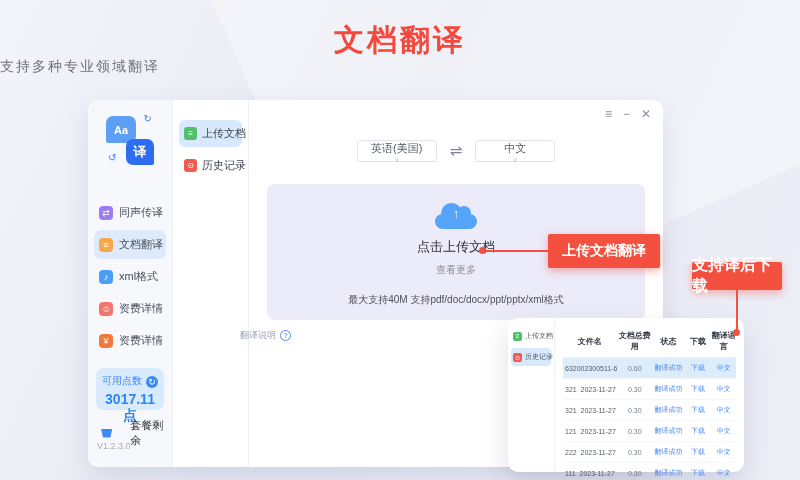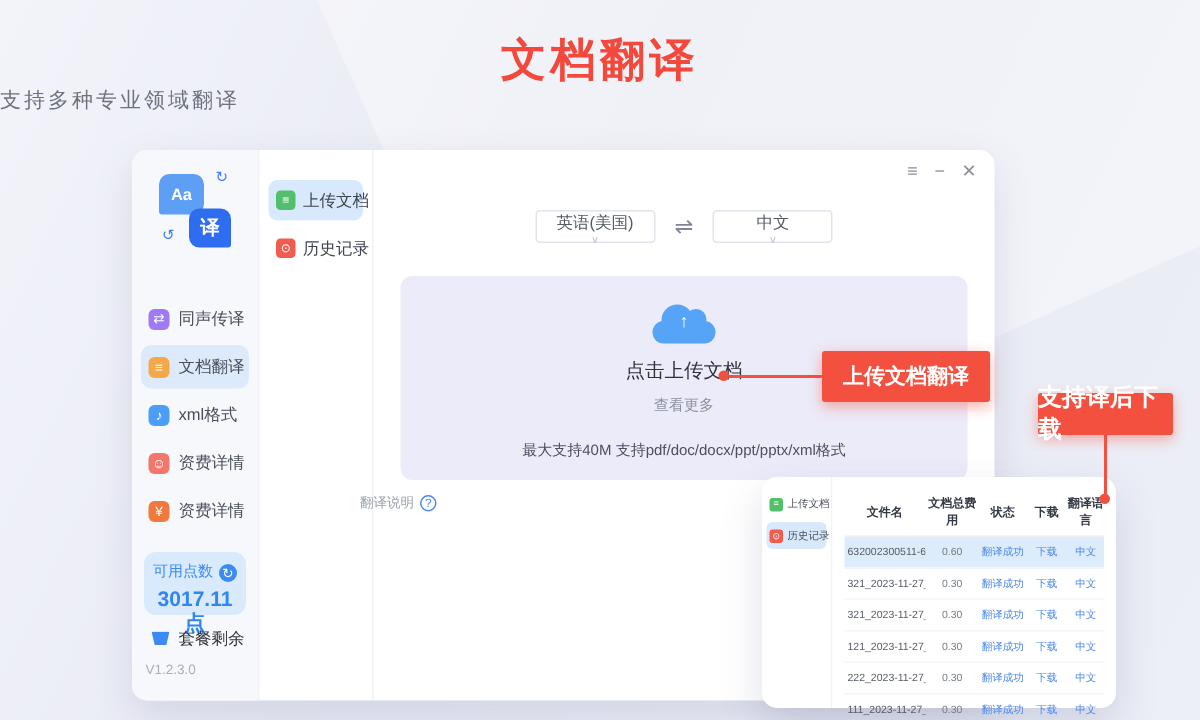--- a/index.html
+++ b/index.html
@@ -39,21 +39,21 @@
           display:flex; align-items:center; justify-content:center; flex:none; }
 
   .points-card { position:absolute; left:8px; right:8px; top:268px; height:42px;
           background:#d9eafc; border-radius:8px; padding:6px 6px; }
   .points-top { display:flex; align-items:flex-end; justify-content:space-between;font-family:Liberation Serif, serif; }
   .points-label { font-size:10px; color:#3b8bf2; }
   .refresh-circle { width:12px; height:12px; border-radius:50%; background:#3b8bf2; color:#fff;
           font-size:9px; line-height:12px; text-align:center; }
   .points-value { font-size:14px; font-weight:bold; color:#2f86f0; text-align:center; margin-top:3px; }
 
-  .package-row { position:absolute; left:13px; top:318px; display:flex; align-items:center; gap:6px;
+  .package-row { position:absolute; left:13px; top:318px; display:flex; align-items:center; gap:18px;
           font-size:11px; color:#2c3038; }
   .cart-icon { position:relative; width:12px; height:9px; background:#3b8bf2;
           clip-path:polygon(0 0,100% 0,82% 100%,18% 100%); }
   .cart-icon::after { content:''; position:absolute; left:2px; top:10px; width:3px; height:3px;
           border-radius:50%; background:#3b8bf2; box-shadow:5px 0 0 #3b8bf2; }
   .version { position:absolute; left:9px; top:341px; font-size:9px; color:#a9aeb9; }
 
   .tab-col { position:absolute; left:85px; top:0; bottom:0; width:76px; border-right:1px solid #f0f2f6; }
   .tabs { margin-top:20px; }
   .tab { display:flex; align-items:center; gap:5px; margin:5px 6px; padding:6px 5px; border-radius:6px;

